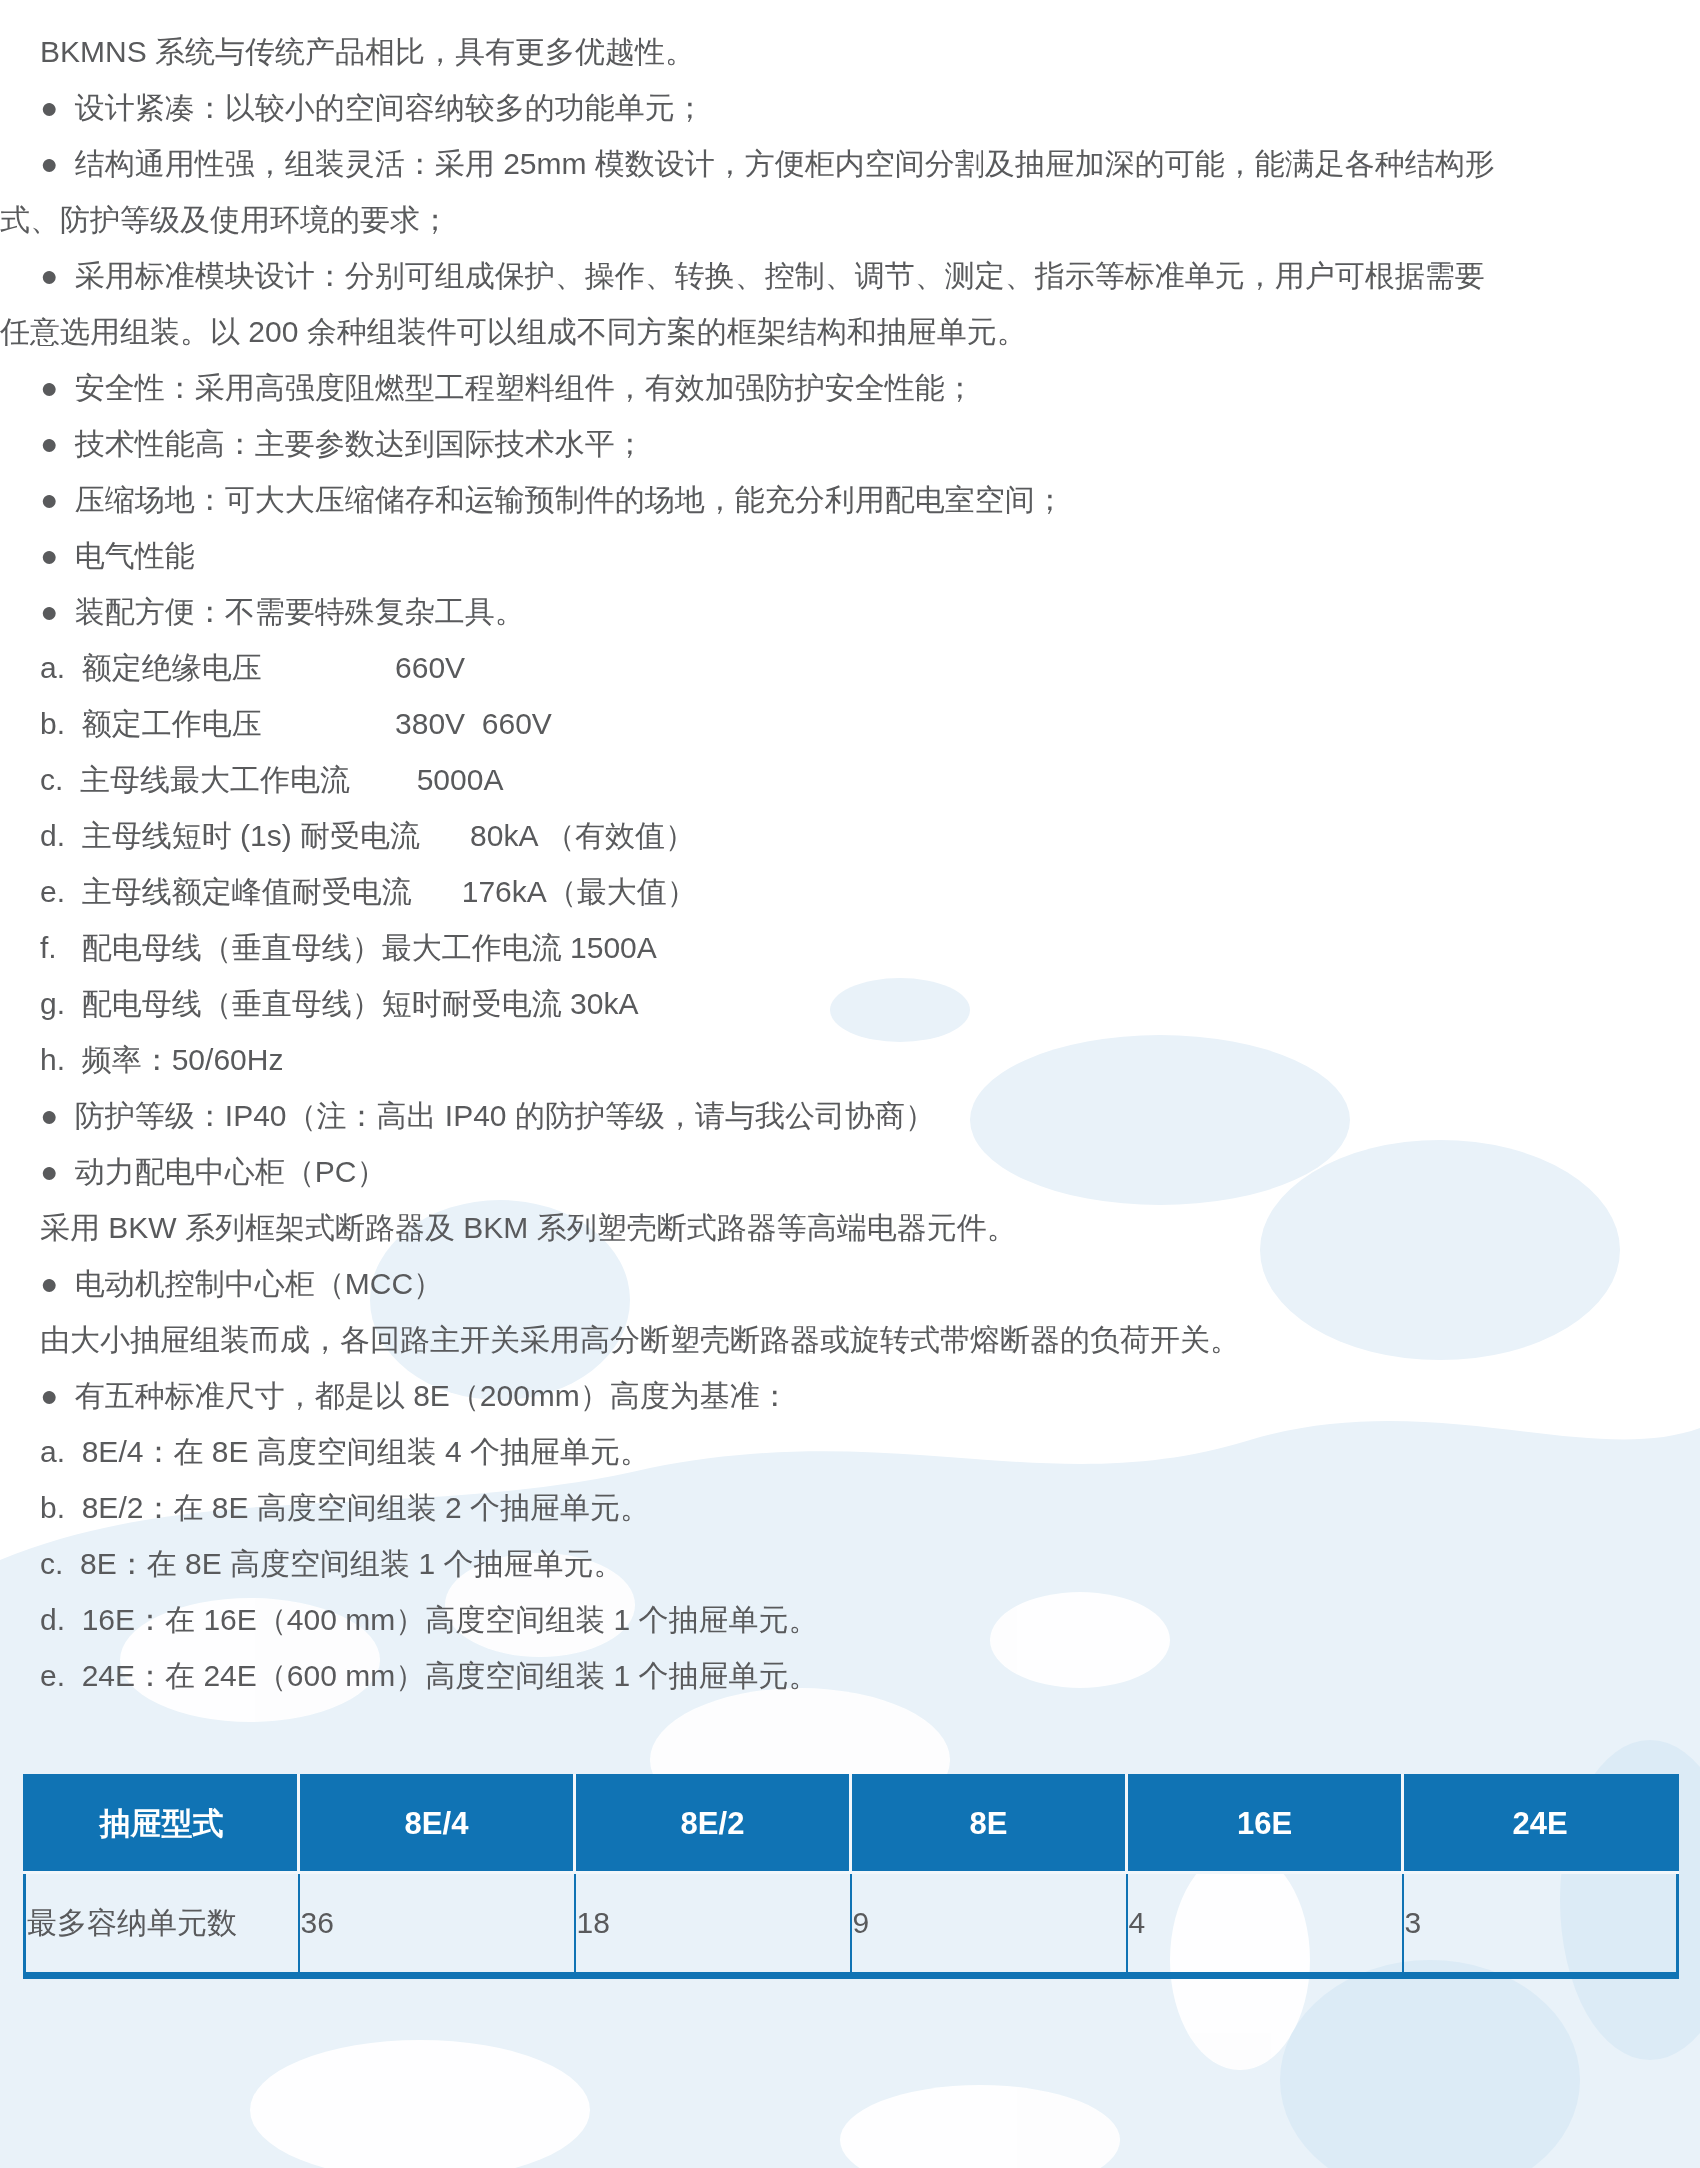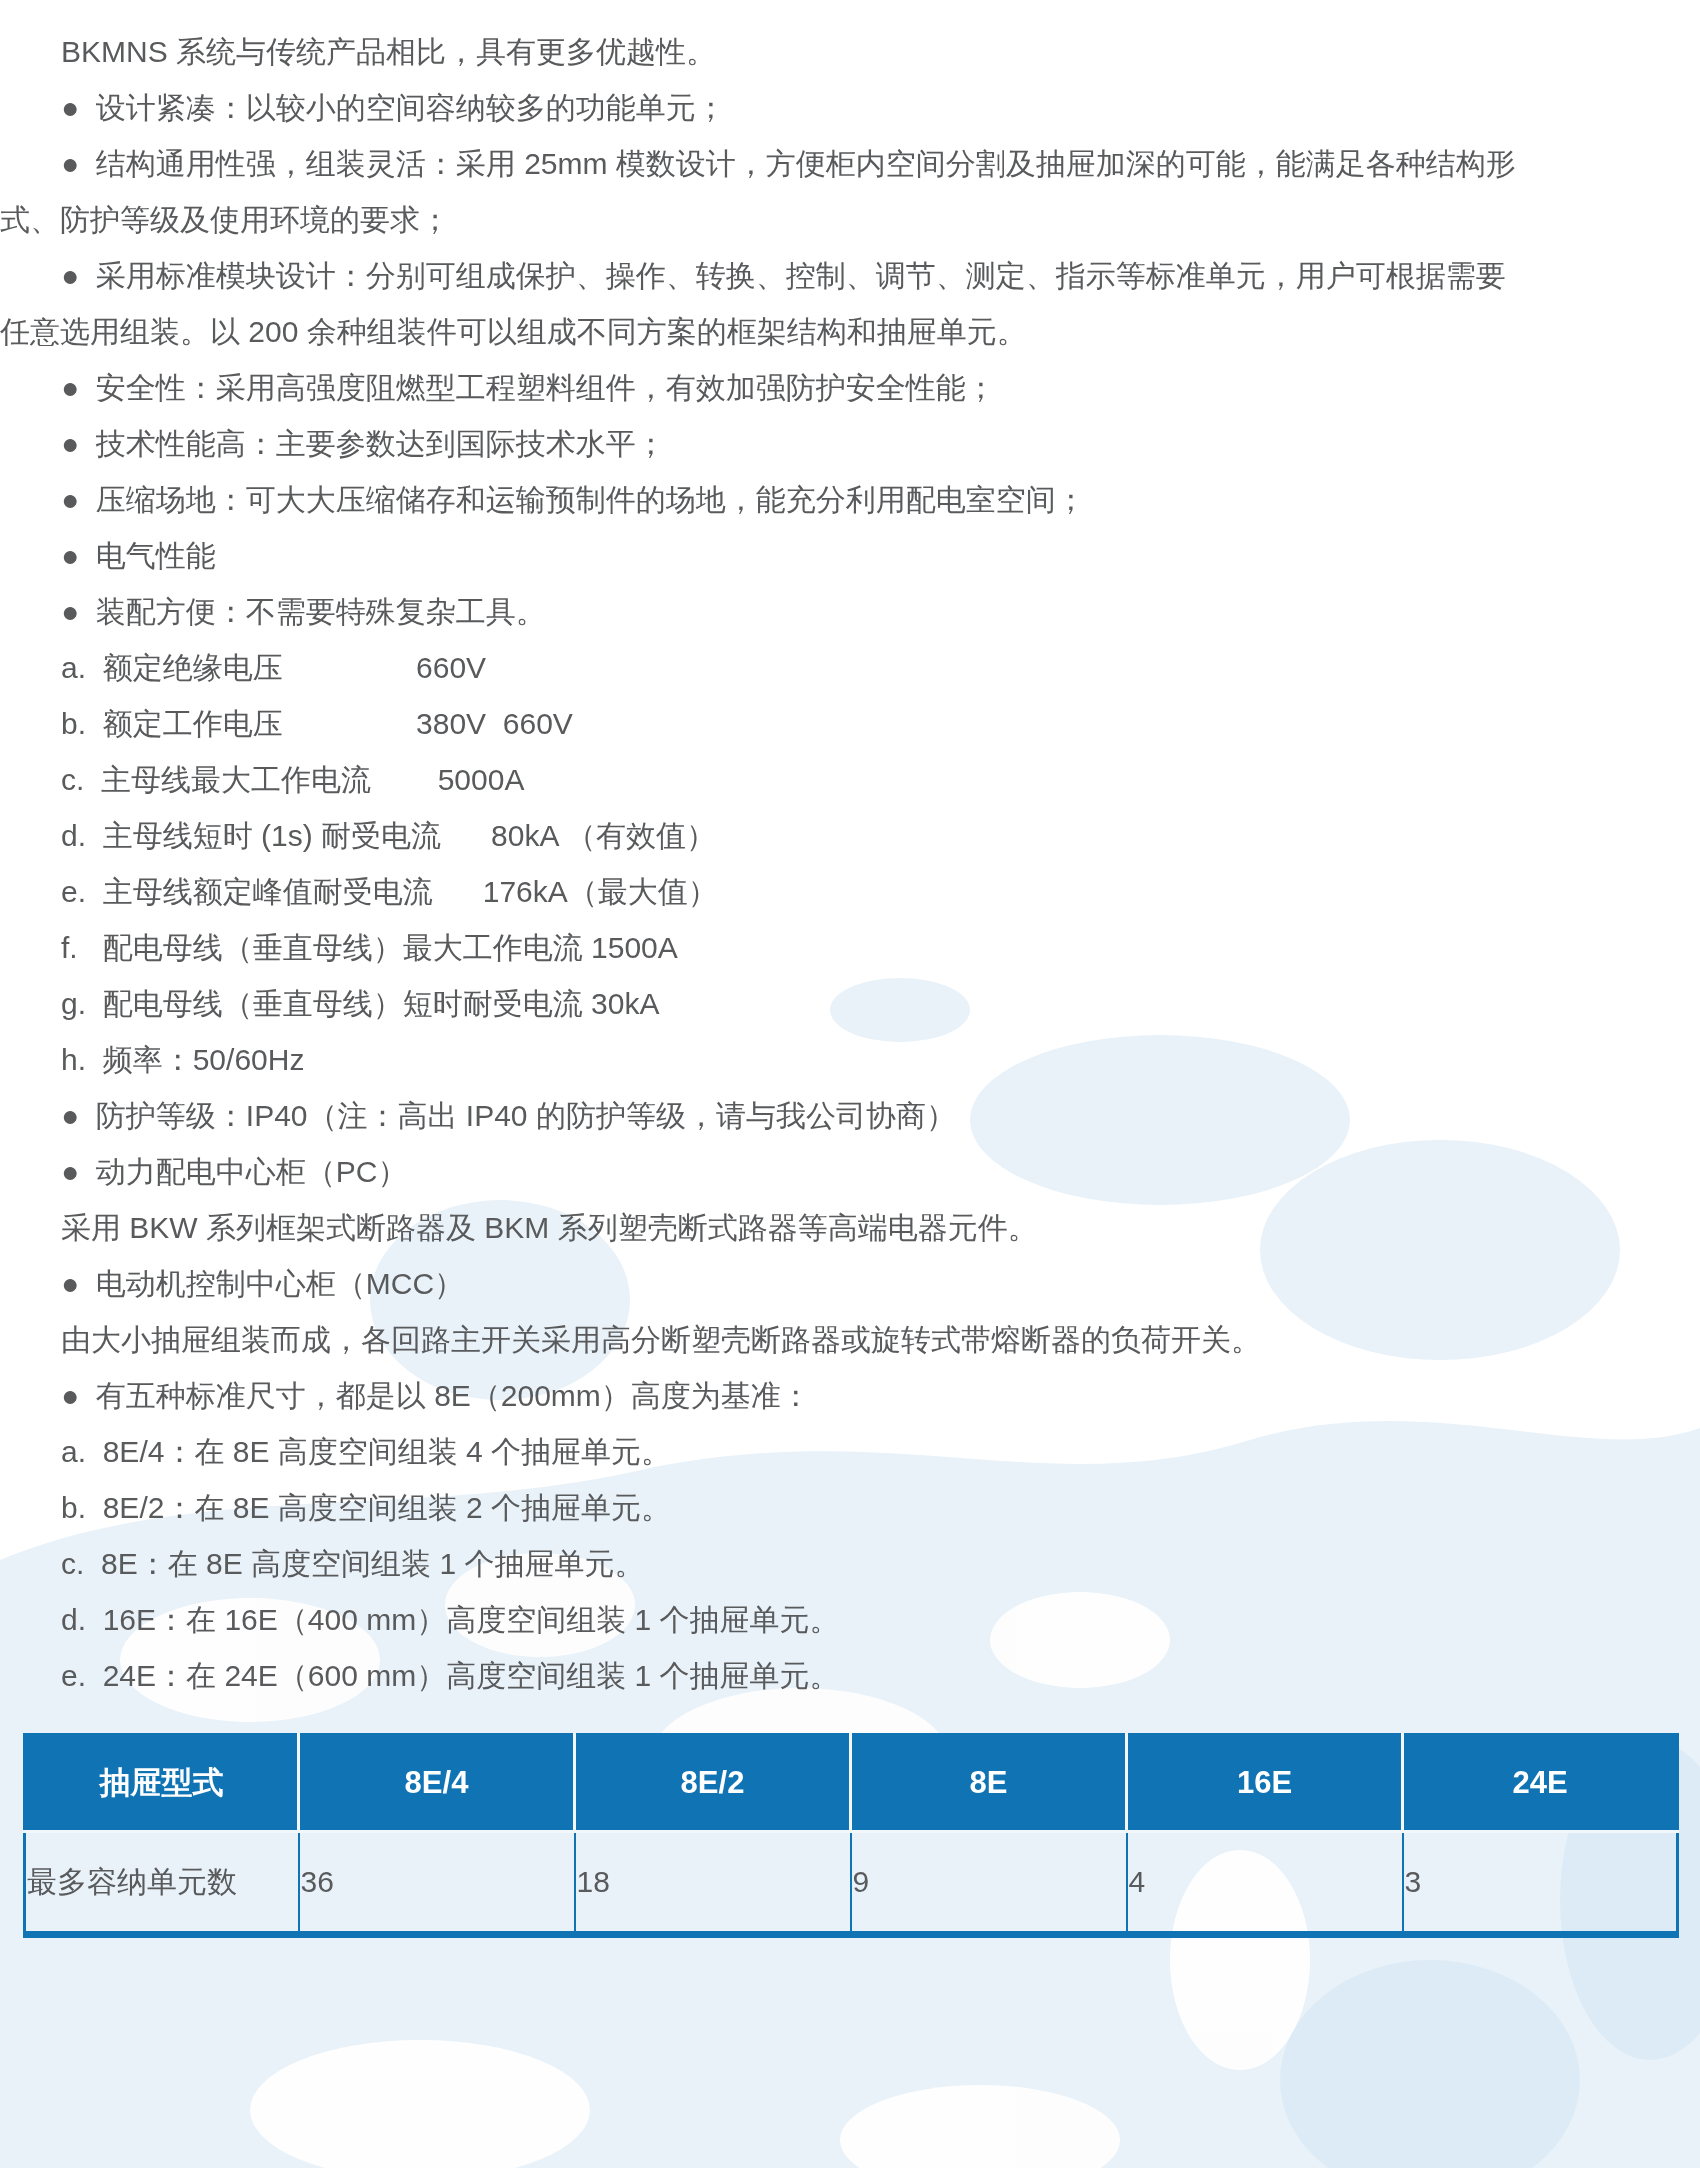--- a/index.html
+++ b/index.html
@@ -12,26 +12,26 @@
   #page{position:relative;width:1700px;height:2168px;}
   
   #watermark{position:absolute;left:0;top:0;z-index:0;}
   
   #textblock{position:relative;z-index:1;padding-top:24px;}
   .line{
     height:56px;line-height:56px;
     font-size:30px;color:#595a5c;
     white-space:pre;
   }
-  .line.indent{padding-left:61px;}
+  .line.indent{padding-left:40px;}
   .line.flush{}
   
   #capacity-table{
     position:relative;z-index:1;
-    margin:29px 0 0 23px;
+    margin:70px 0 0 23px;
     width:1653px;
     border-collapse:collapse;
     table-layout:fixed;
     border:3px solid #1073b4;
     border-bottom-width:7px;
   }
   #capacity-table th{
     background:#1073b4;color:#ffffff;
     font-size:31px;font-weight:bold;
     height:92px;text-align:center;

